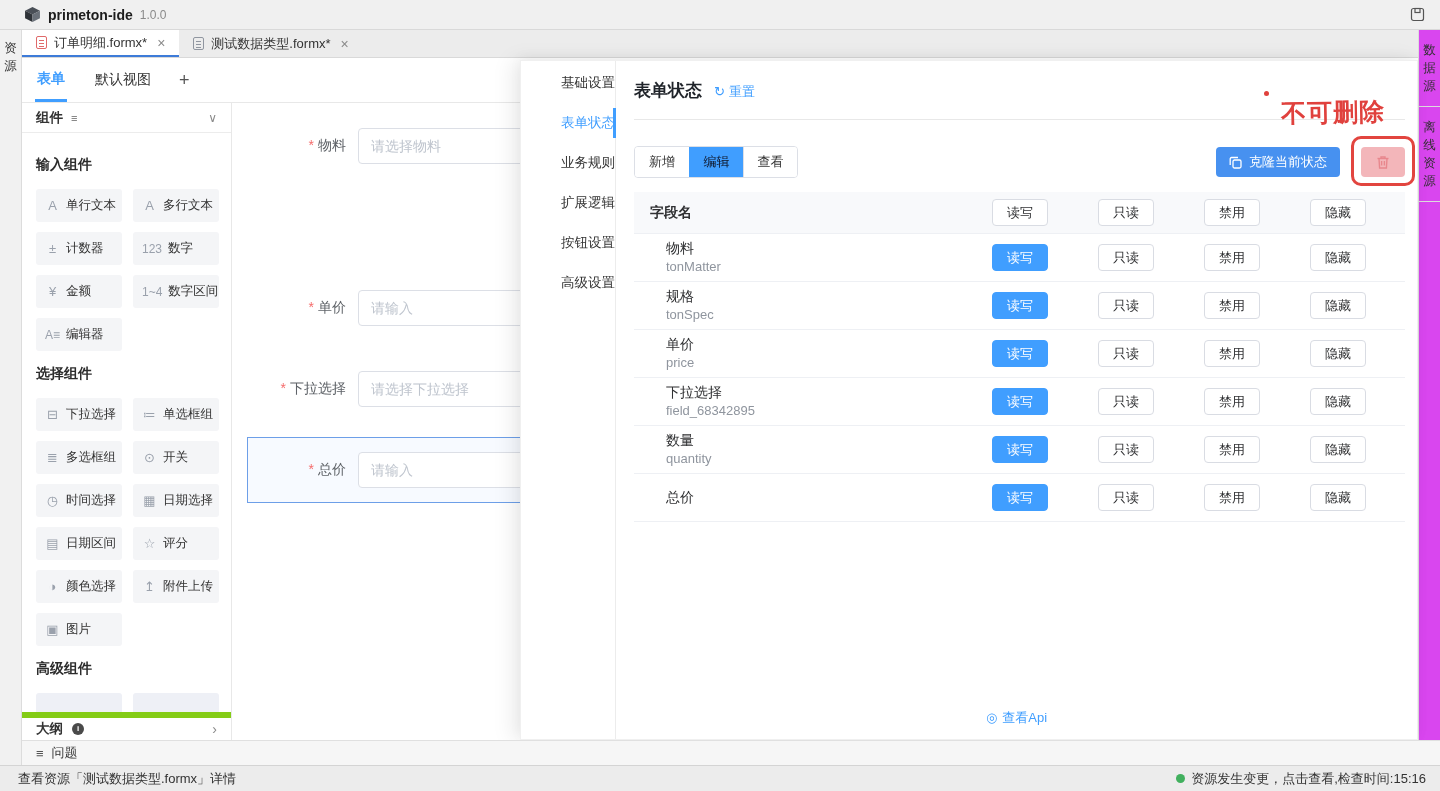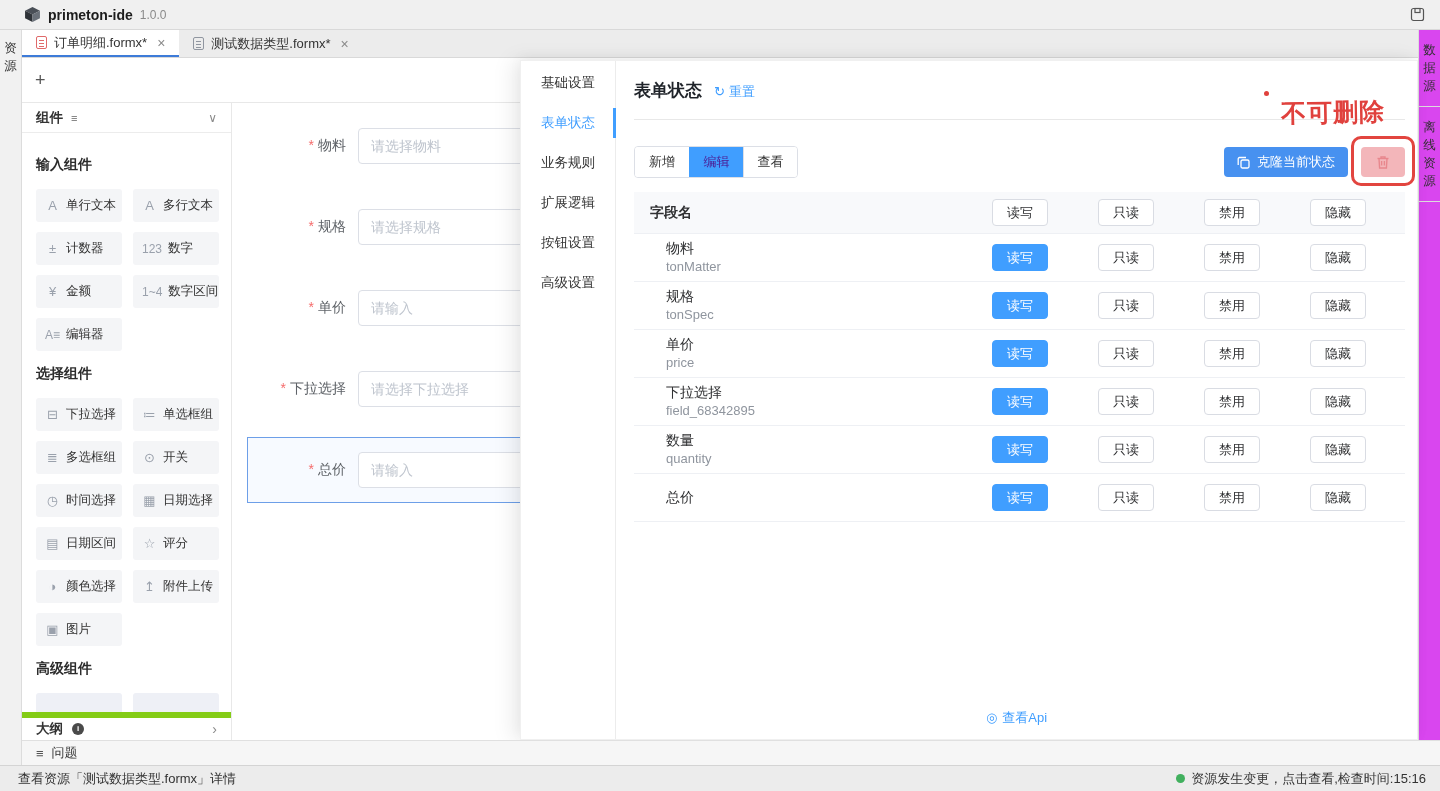--- a/index.html
+++ b/index.html
@@ -71,36 +71,36 @@
   .field-input { margin-left:12px; width:330px; height:36px; border:1px solid #dcdfe6; border-radius:4px;
                  padding:0 12px; font-size:14px; color:#333; background:#fff; outline:none; font-family:inherit; }
   .field-input::placeholder { color:#bfc5ce; }
   .sel-box { position:absolute; left:14px; width:560px; height:66px; border:1px solid #6d9fe8; background:#f7faff; }
 
   
   .drawer { position:absolute; left:520px; top:60px; right:22px; bottom:51px; background:#fff; z-index:5;
             display:flex; box-shadow:-8px 0 20px rgba(0,0,0,.08), 0 -3px 12px rgba(0,0,0,.04);
             border:1px solid #f0f0f0; }
   .drawer-menu { width:95px; border-right:1px solid #ececec; padding-top:2px; flex:none; }
-  .menu-item { height:40px; line-height:40px; text-align:center; font-size:13.5px; color:#333; cursor:pointer; position:relative; }
+  .menu-item { height:40px; line-height:40px; text-align:right; font-size:13.5px; color:#333; cursor:pointer; position:relative; }
   .menu-item.active { color:#409eff; }
   .menu-item.active::after { content:""; position:absolute; right:-1px; top:5px; bottom:5px; width:3px; background:#409eff; }
   .drawer-content { flex:1; position:relative; padding:18px 12px 0 18px; }
   .panel-header { display:flex; align-items:baseline; height:24px; }
   .panel-title { font-size:17px; font-weight:bold; color:#1f2329; }
   .reset-link { margin-left:12px; color:#409eff; font-size:13px; cursor:pointer; display:flex; align-items:center; gap:4px; }
   .reset-icon { font-size:13px; }
   .panel-divider { border-bottom:1px solid #e8e8e8; margin-top:16px; }
   .toolbar-row { margin-top:26px; display:flex; justify-content:space-between; align-items:center; }
   .seg-tabs { display:inline-flex; border:1px solid #dcdfe6; border-radius:4px; overflow:hidden; }
   .seg-tab { width:54px; height:30px; line-height:30px; text-align:center; background:#fff; font-size:13px; color:#333;
              cursor:pointer; border-left:1px solid #dcdfe6; }
   .seg-tab:first-child { border-left:none; }
-  .seg-tab.active { background:#409eff; color:#4c1d95; border-left-color:#409eff; }
-  .toolbar-right { display:flex; gap:13px; align-items:center; }
+  .seg-tab.active { background:#409eff; color:#0f172a; border-left-color:#409eff; }
+  .toolbar-right { display:flex; gap:21px; align-items:center; }
   .clone-btn { height:30px; padding:0 13px; background:#4791f0; color:#fff; border:none; border-radius:4px;
                font-size:13px; display:flex; align-items:center; gap:7px; cursor:pointer; font-family:inherit; }
   .delete-btn { width:44px; height:30px; background:#f3b6ba; border:none; border-radius:4px; display:flex;
                 align-items:center; justify-content:center; cursor:not-allowed; }
 
   
   .state-table { margin-top:14px; }
   .trow { display:flex; align-items:center; height:48px; border-bottom:1px solid #eef0f4; padding:0 14px 0 32px; }
   .trow.head { height:42px; background:#f8f9fb; padding-left:16px; border-bottom:1px solid #eef0f4; }
   .tname { flex:1; }
@@ -172,20 +172,24 @@
       <span class="filetab-close">×</span>
     </div>
     <div class="filetab">
       <span class="doc-icon doc-gray"></span>
       <span class="filetab-label">测试数据类型.formx*</span>
       <span class="filetab-close">×</span>
     </div>
   </div>
 
 <div class="viewtabs">
+  <div class="viewtabs-items" id="viewtabs-items">
+      <div class="viewtab active">表单</div>
+      <div class="viewtab">默认视图</div>
+    </div>
   <div class="viewtab-add">+</div>
 </div>
 
 <aside class="sidebar">
   <div class="sidebar-header">
     <span class="sidebar-header-title">组件</span>
     <span class="sidebar-header-burger">≡</span>
     <span class="sidebar-header-chevron">∨</span>
   </div>
   <div class="sidebar-sections" id="sidebar-sections">
@@ -277,24 +281,20 @@
     <span class="outline-label">大纲</span>
     <span class="info-icon">i</span>
     <span class="outline-chevron">›</span>
   </div>
 </aside>
 
 <main class="canvas" id="canvas">
     <div class="field-row" style="top: 25px;">
       <div class="field-label"><span class="req">*</span><span>物料</span></div>
       <input class="field-input" placeholder="请选择物料" style="">
-    </div>
-    <div class="field-row" style="top: 106px;">
-      <div class="field-label"><span class="req">*</span><span>规格</span></div>
-      <input class="field-input" placeholder="请选择规格" style="">
     </div>
     <div class="field-row" style="top: 187px;">
       <div class="field-label"><span class="req">*</span><span>单价</span></div>
       <input class="field-input" placeholder="请输入" style="">
     </div>
     <div class="field-row" style="top: 268px;">
       <div class="field-label"><span class="req">*</span><span>下拉选择</span></div>
       <input class="field-input" placeholder="请选择下拉选择" style="">
     </div>
     <div class="sel-box" style="top: 334px;"></div>

